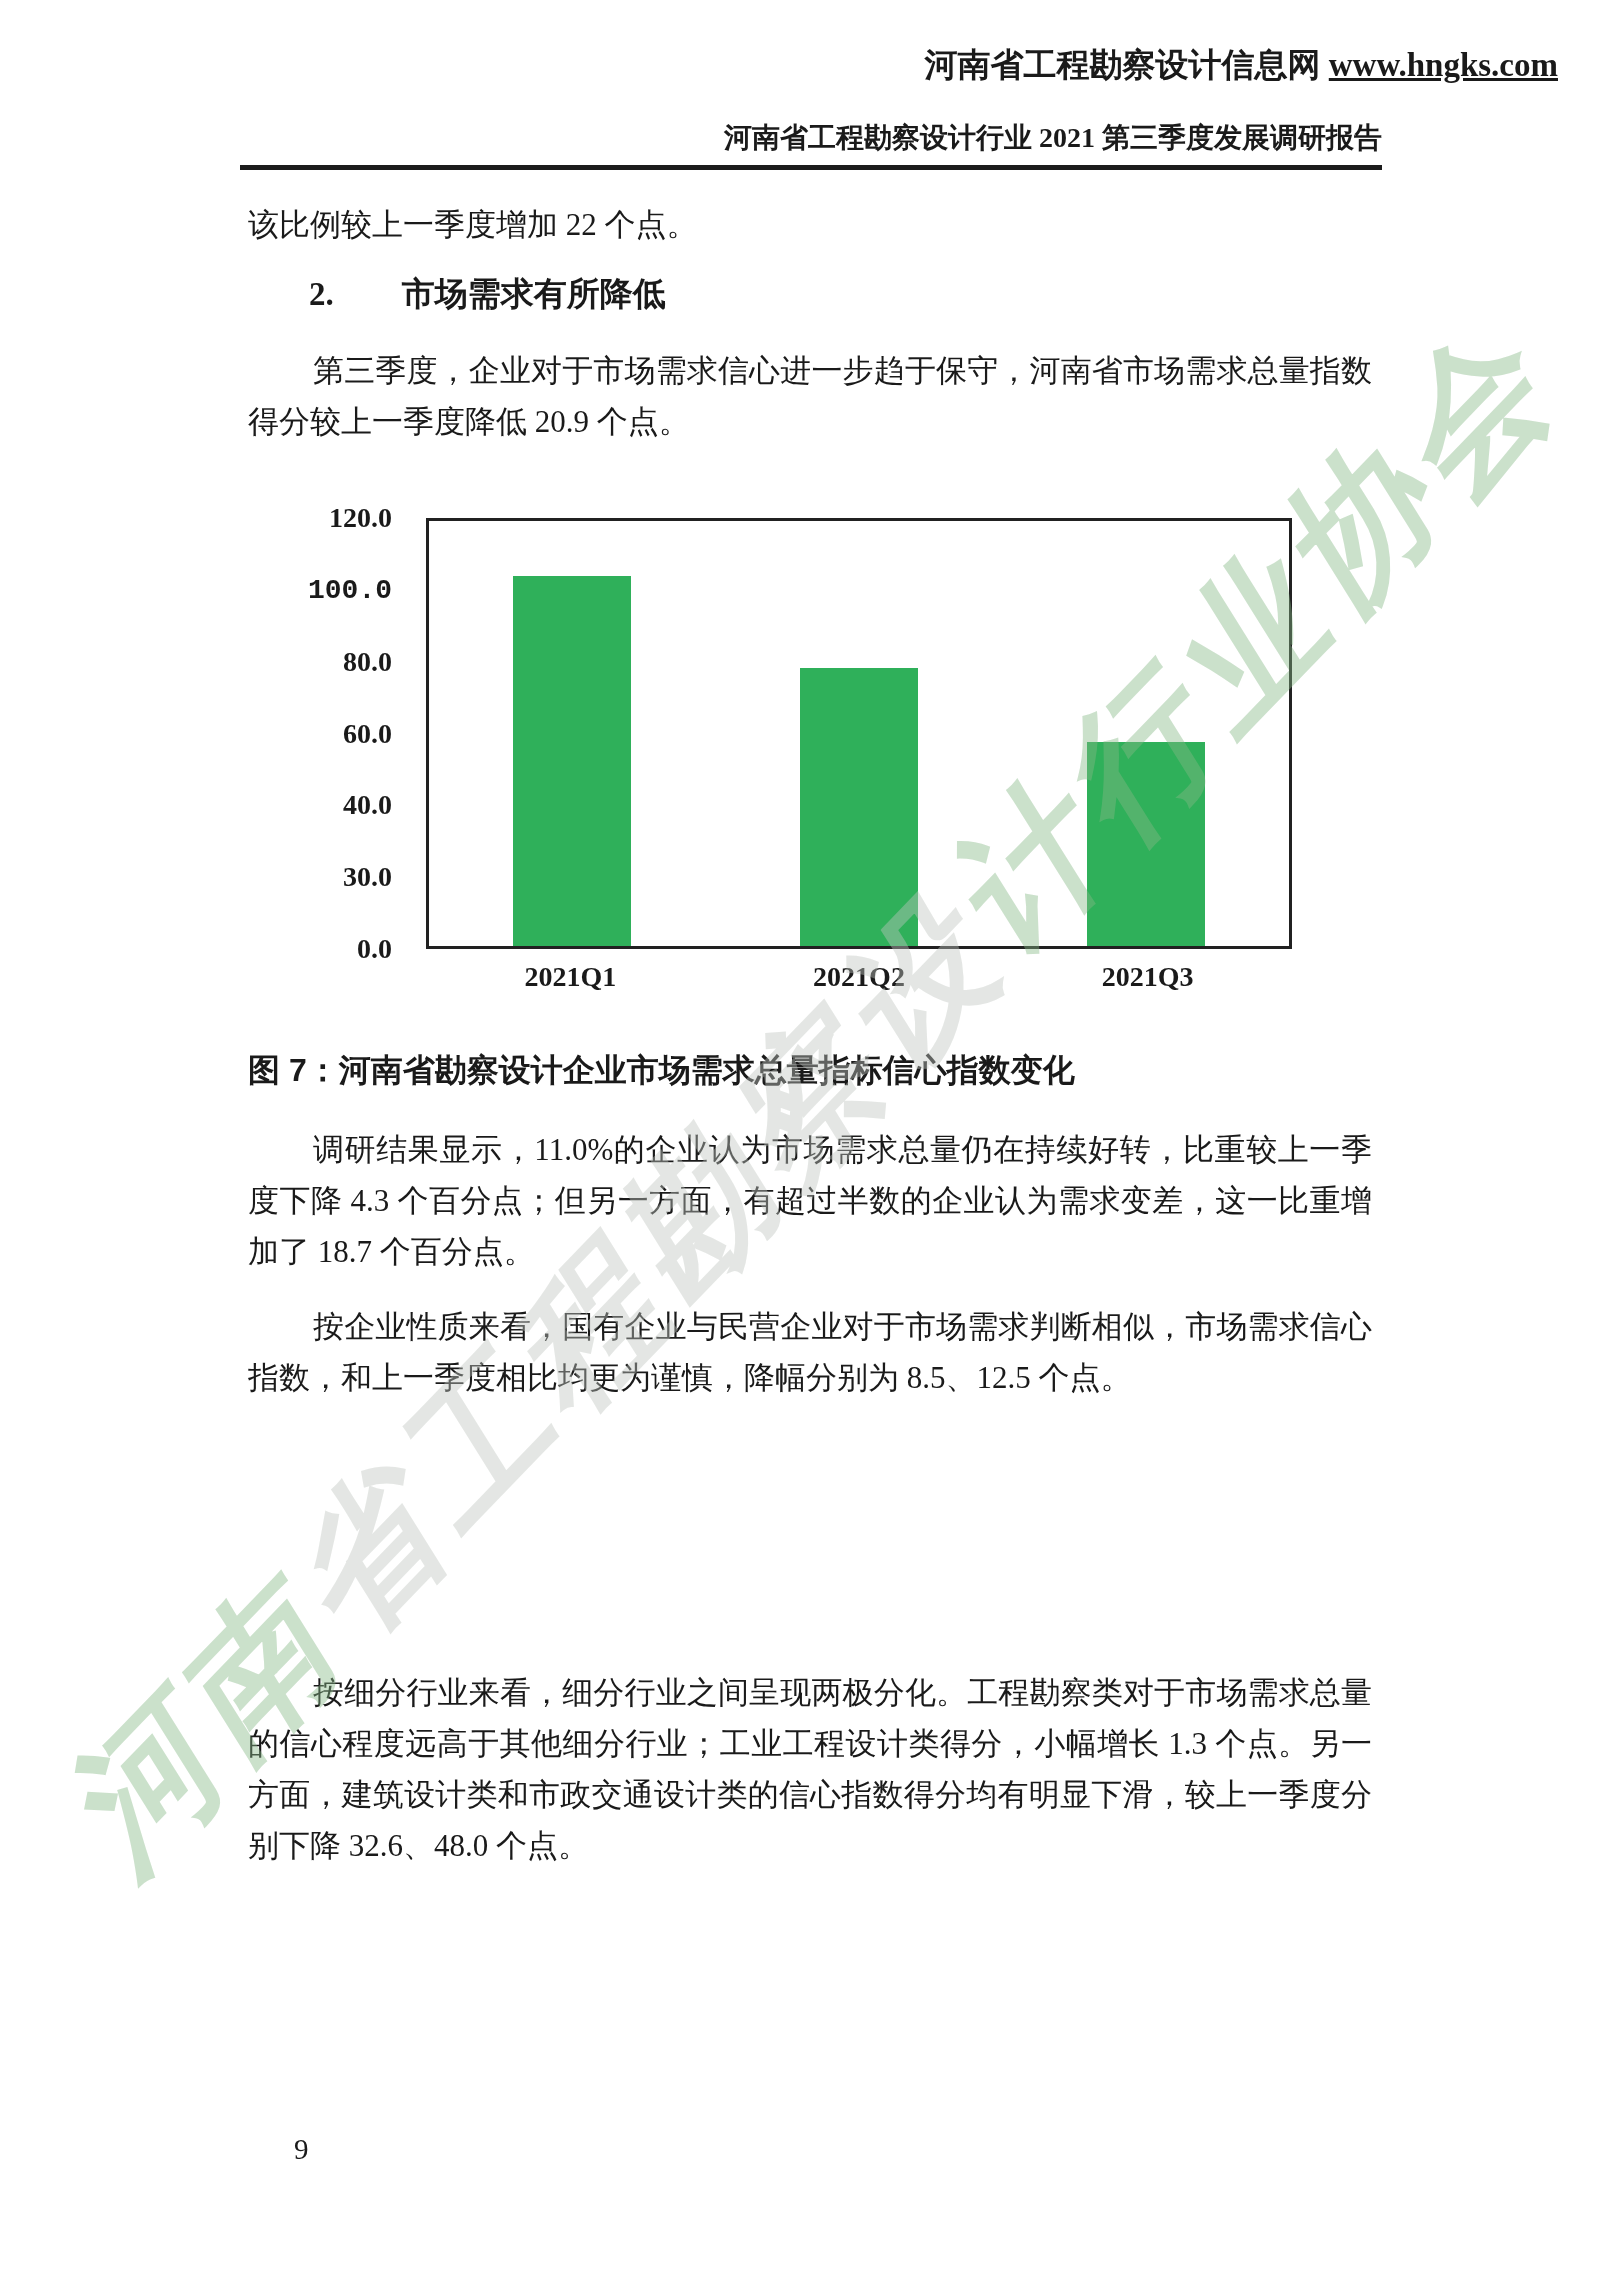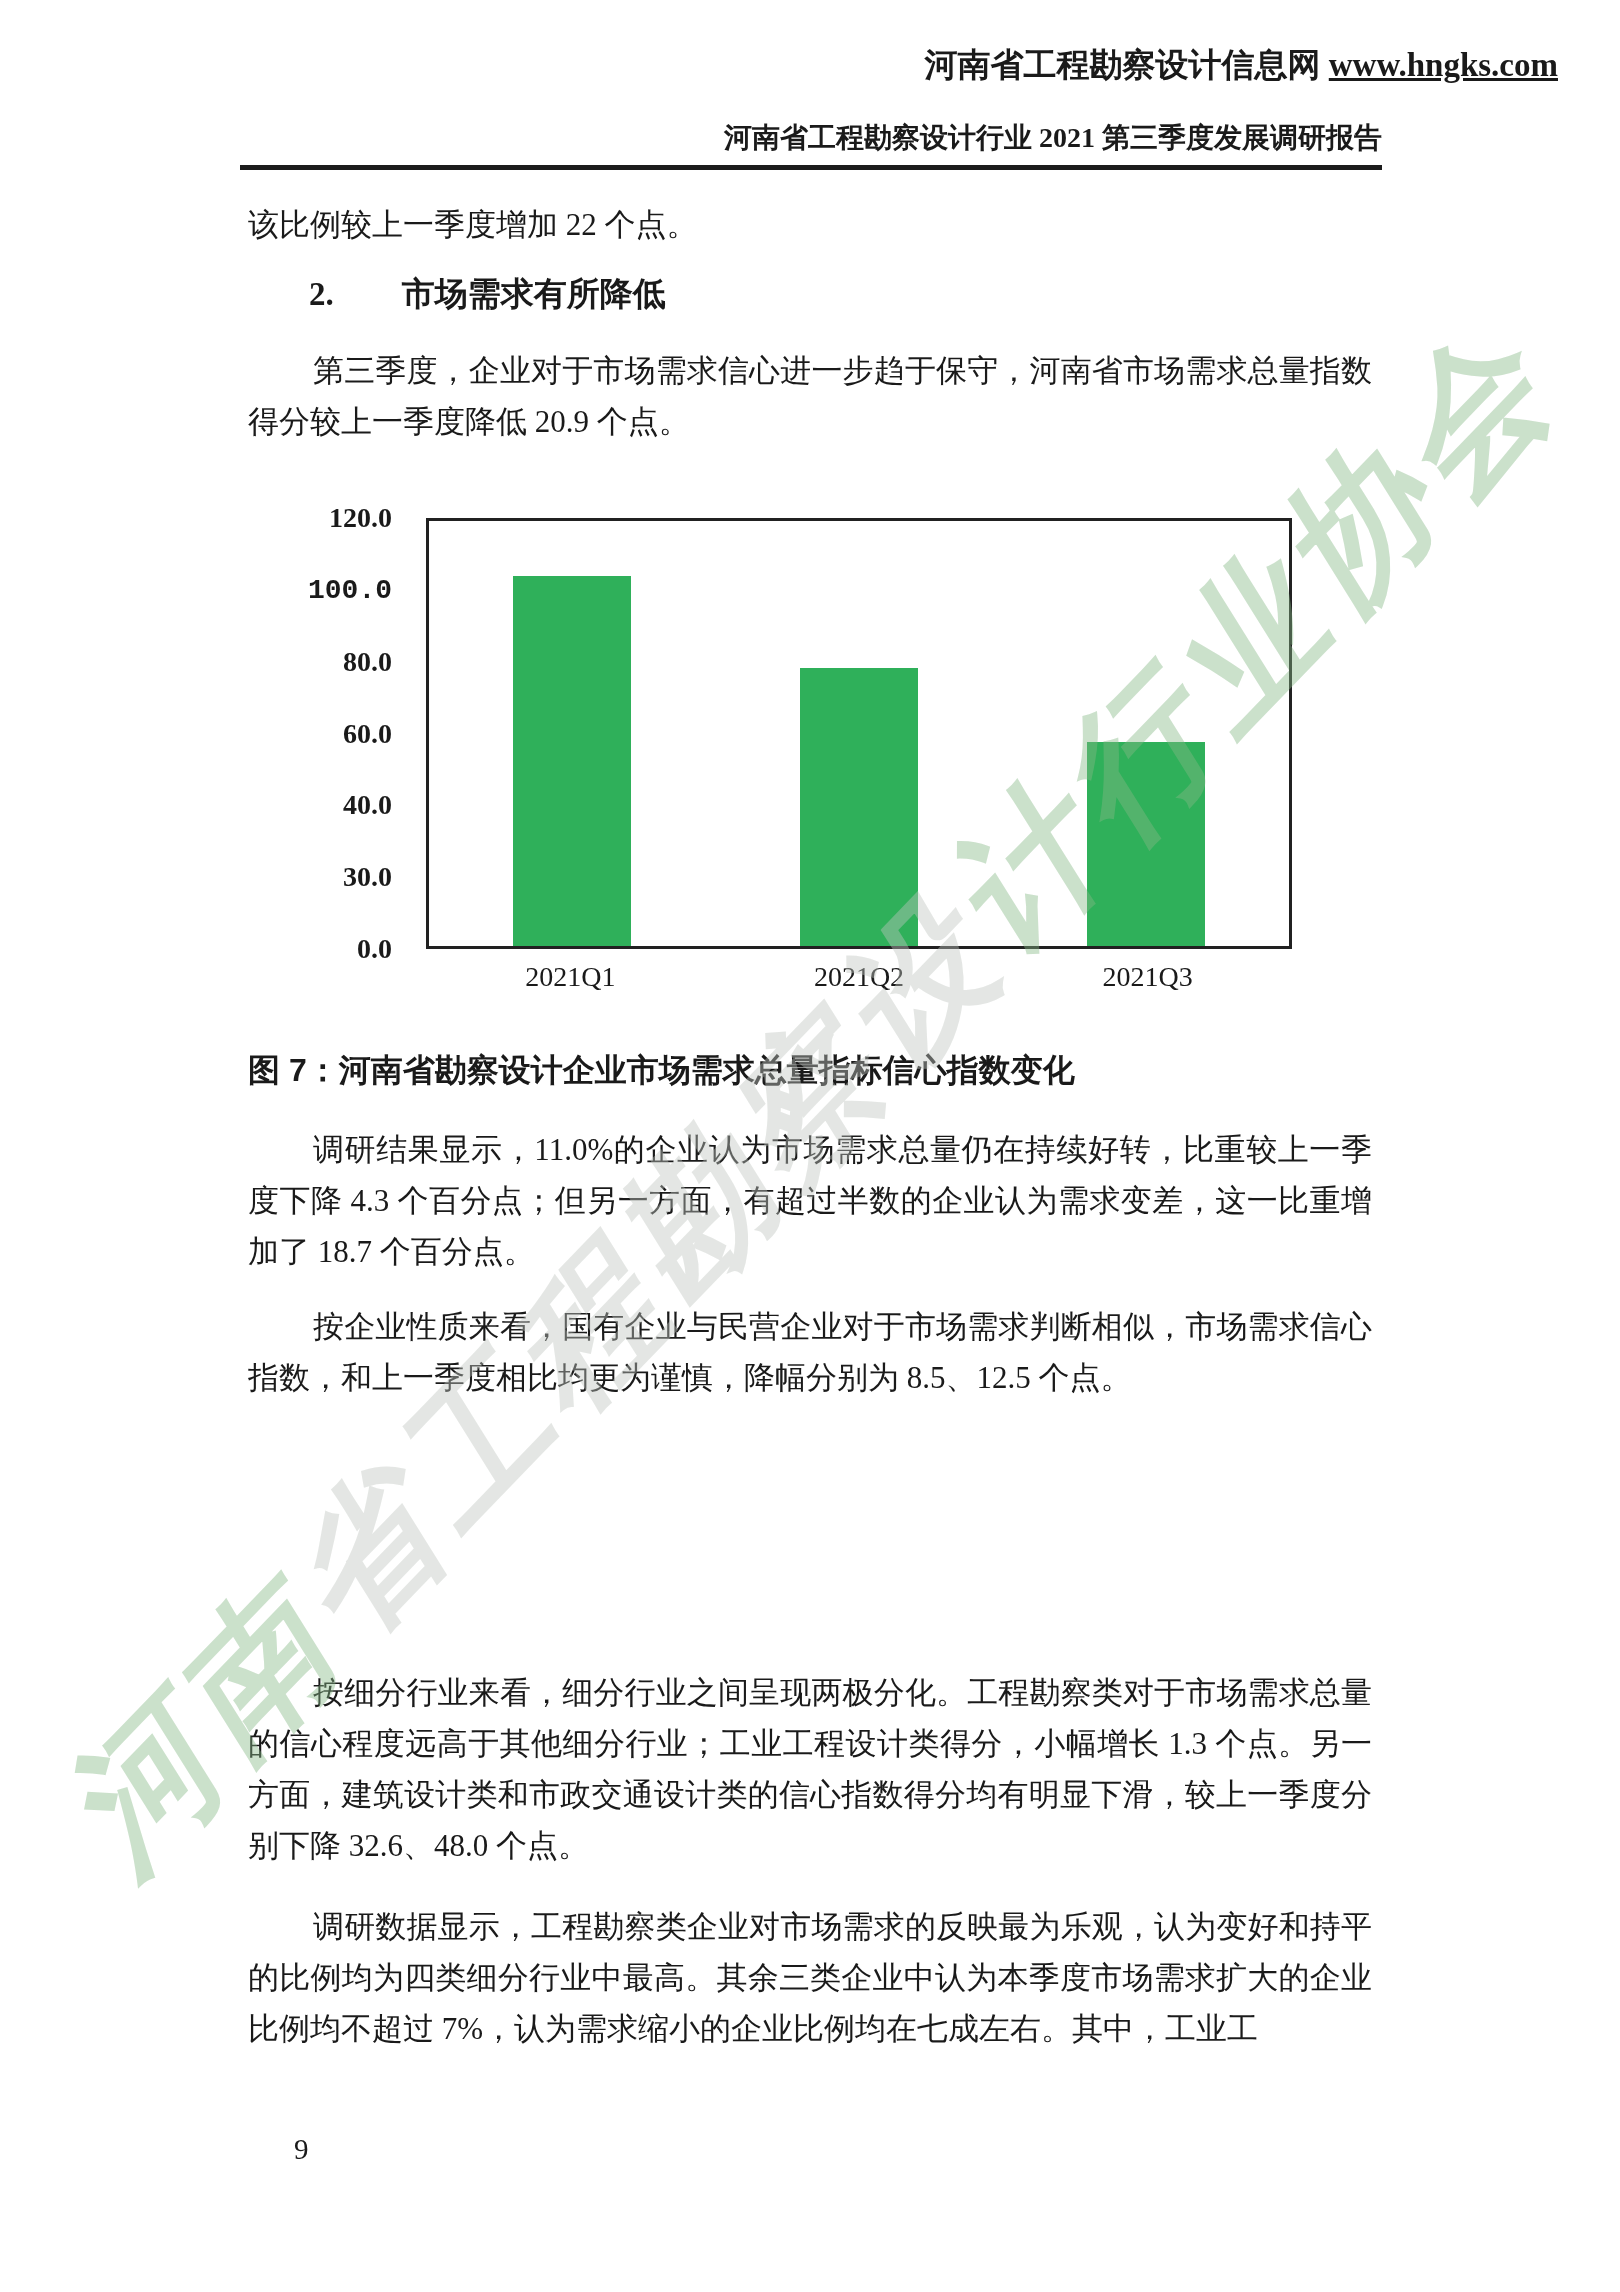--- a/index.html
+++ b/index.html
@@ -47,21 +47,21 @@
     font-size:28px;font-weight:bold;white-space:nowrap;
   }
   .plot{
     position:absolute;left:152px;top:0;width:866px;height:431px;
     border:3.9px solid #212121;box-sizing:border-box;
     display:flex;align-items:flex-end;background:transparent;
   }
   .slot{flex:1 1 0;height:100%;display:flex;align-items:flex-end;justify-content:center;}
   .bar{width:118px;}
   .x-axis{position:absolute;left:152px;top:443px;width:866px;display:flex;}
-  .xlabel{flex:1 1 0;text-align:center;font-size:28px;font-weight:normal;}
+  .xlabel{flex:1 1 0;text-align:center;font-size:28px;font-weight:bold;}
   .chart-caption{
     position:absolute;left:248px;top:1049px;width:1124px;
     text-align:left;font-size:32px;font-weight:bold;
     font-family:"Liberation Sans","DejaVu Sans",sans-serif;
   }
   
   .page-number{position:absolute;left:294px;top:2133px;font-size:29px;}
   
   .watermark{
     position:absolute;left:50%;top:48%;
@@ -121,20 +121,19 @@
         <div class="xlabel">2021Q1</div>
         <div class="xlabel">2021Q2</div>
         <div class="xlabel">2021Q3</div>
       </div>
   </div>
   <div class="chart-caption">图 7：河南省勘察设计企业市场需求总量指标信心指数变化</div>
 
   <div class="para indent" style="top:1124px">调研结果显示，11.0%的企业认为市场需求总量仍在持续好转，比重较上一季度下降 4.3 个百分点；但另一方面，有超过半数的企业认为需求变差，这一比重增加了 18.7 个百分点。</div>
   <div class="para indent" style="top:1301px">按企业性质来看，国有企业与民营企业对于市场需求判断相似，市场需求信心指数，和上一季度相比均更为谨慎，降幅分别为 8.5、12.5 个点。</div>
   <div class="para indent" style="top:1667px">按细分行业来看，细分行业之间呈现两极分化。工程勘察类对于市场需求总量的信心程度远高于其他细分行业；工业工程设计类得分，小幅增长 1.3 个点。另一方面，建筑设计类和市政交通设计类的信心指数得分均有明显下滑，较上一季度分别下降 32.6、48.0 个点。</div>
-  <div class="para indent" style="top:1901px">调研数据显示，工程勘察类企业对市场需求的反映最为乐观，认为变好和持平的比例均为四类细分行业中最高。其余三类企业中认为本季度市场需求扩大的企业比例均不超过 7%，认为需求缩小的企业比例均在七成左右。其中，工业工</div>
 
   <div class="page-number">9</div>
 
   <div class="watermark"><span style="color: rgb(134, 184, 134);">河</span><span style="color: rgb(134, 184, 134);">南</span><span style="color: rgb(192, 198, 192);">省</span><span style="color: rgb(192, 198, 192);">工</span><span style="color: rgb(192, 198, 192);">程</span><span style="color: rgb(192, 198, 192);">勘</span><span style="color: rgb(192, 198, 192);">察</span><span style="color: rgb(192, 198, 192);">设</span><span style="color: rgb(134, 184, 134);">计</span><span style="color: rgb(134, 184, 134);">行</span><span style="color: rgb(134, 184, 134);">业</span><span style="color: rgb(134, 184, 134);">协</span><span style="color: rgb(134, 184, 134);">会</span></div>
 
 </div>
 
 
 </body></html>

